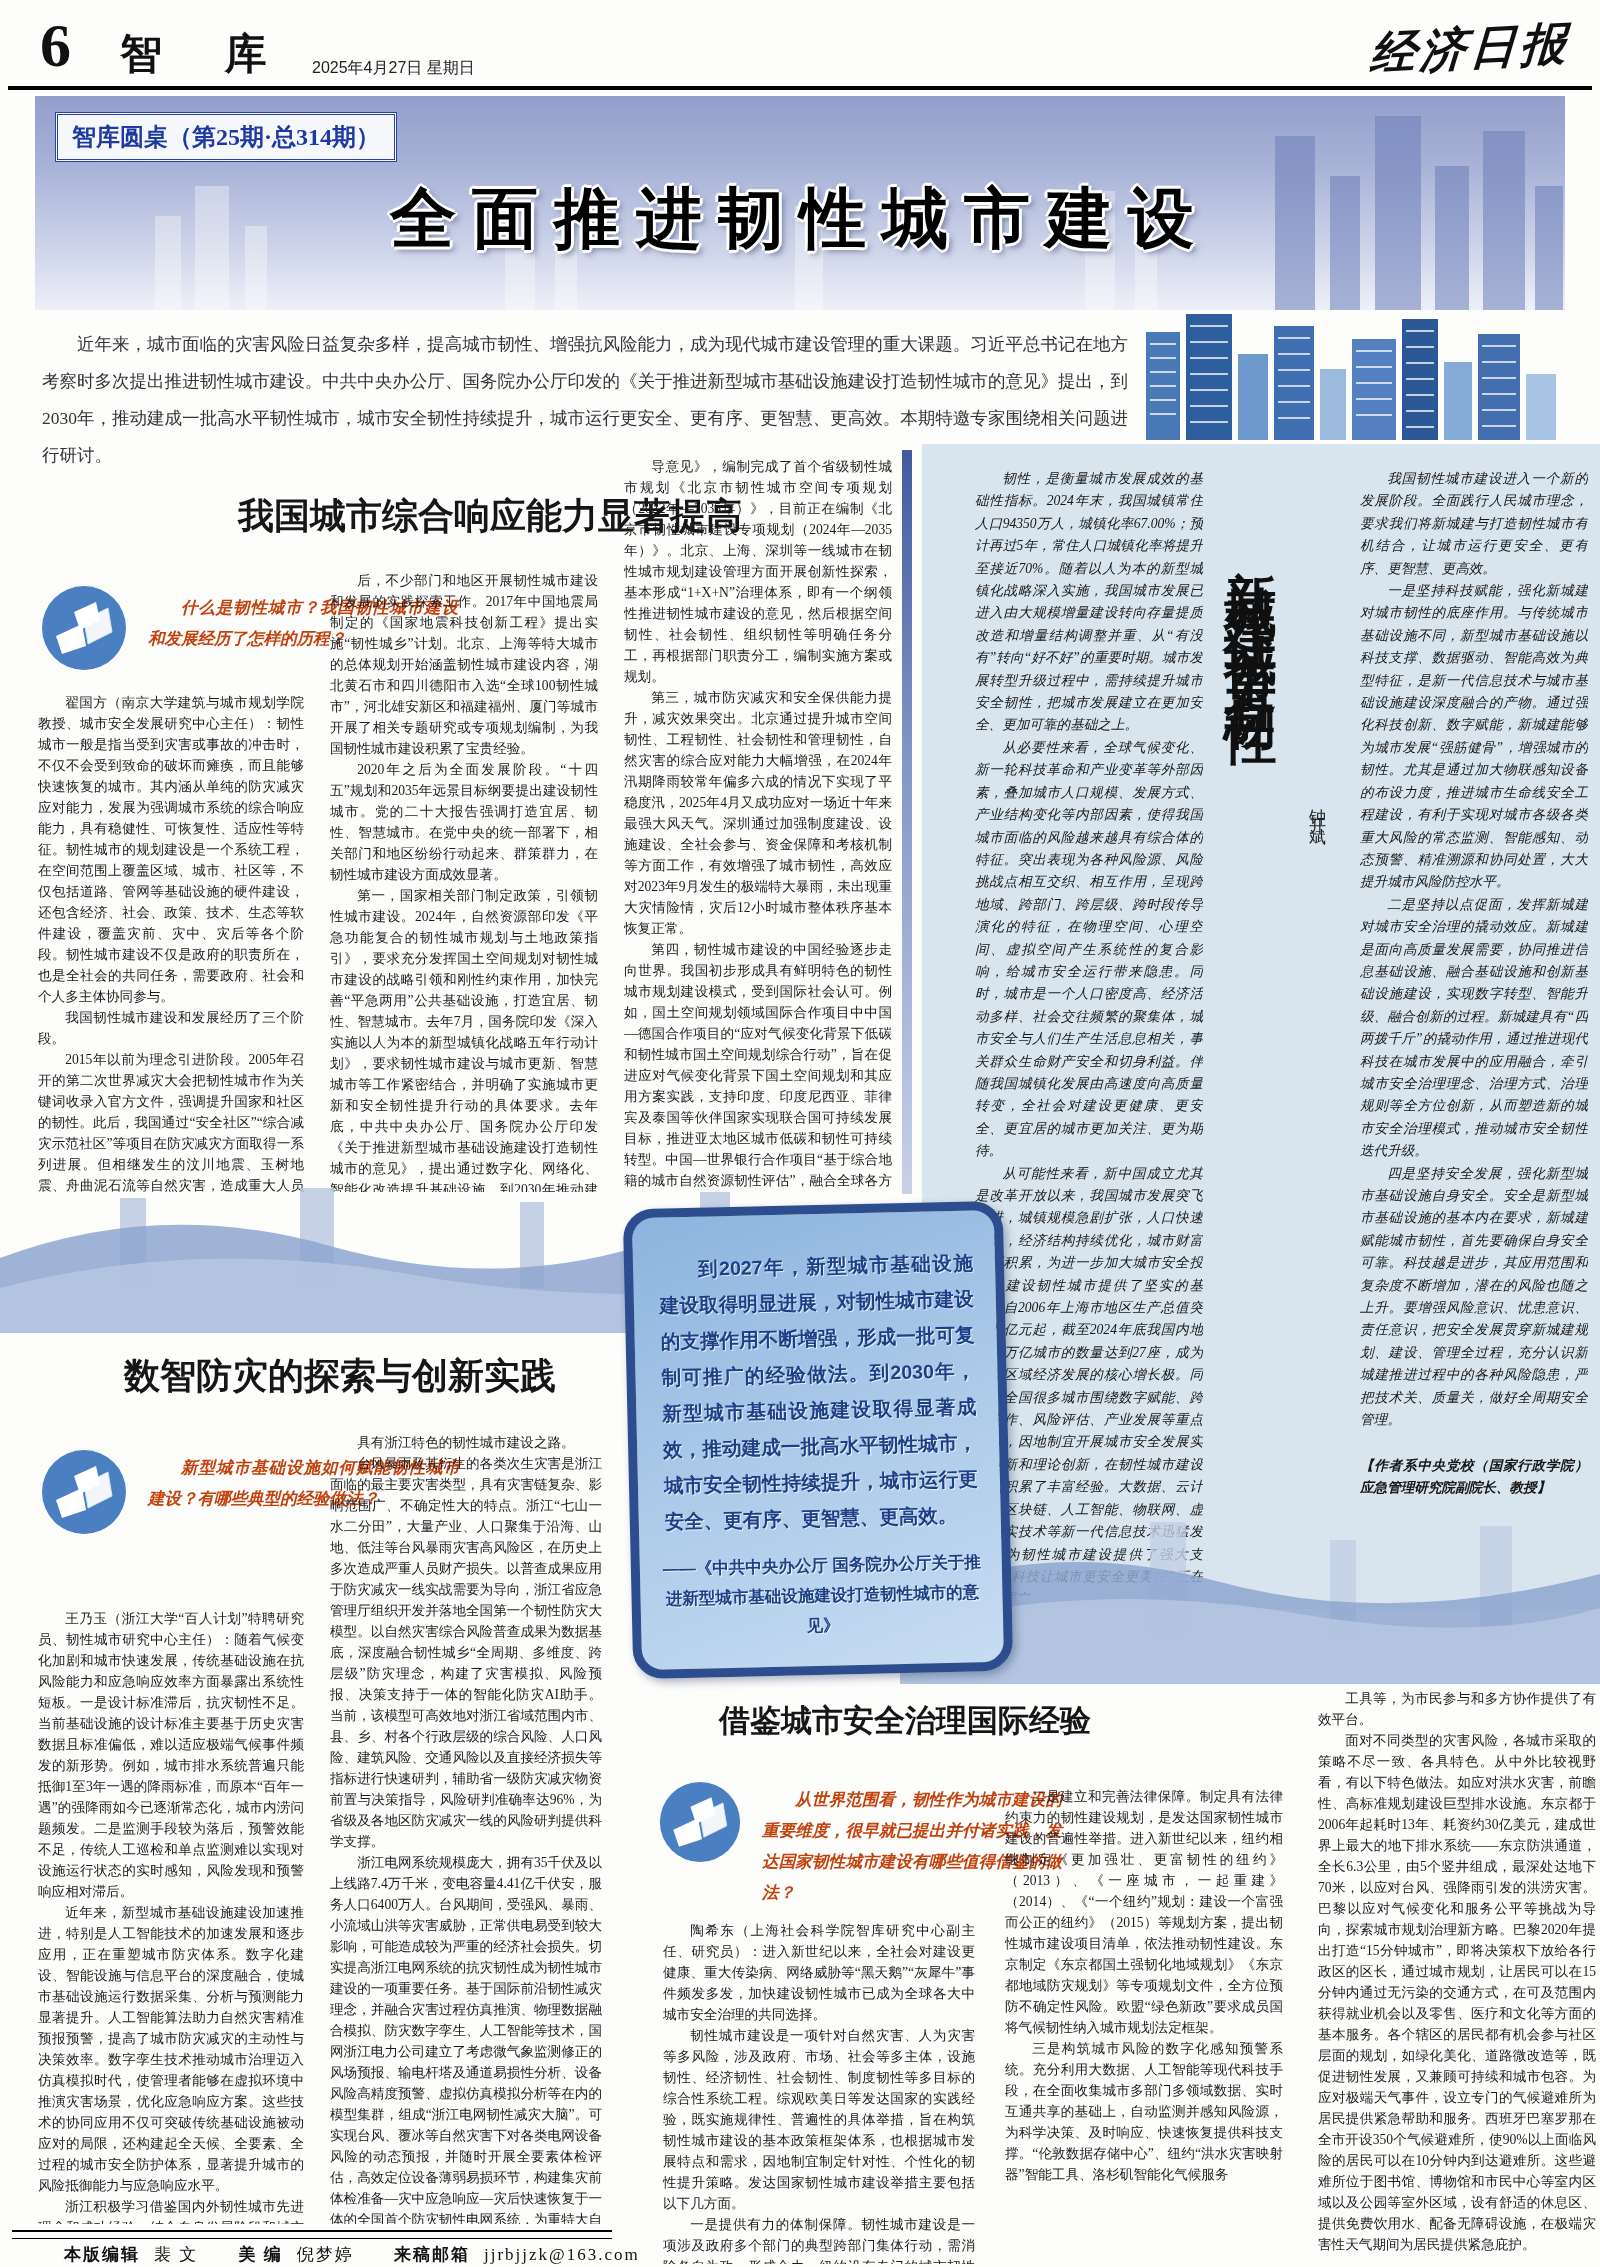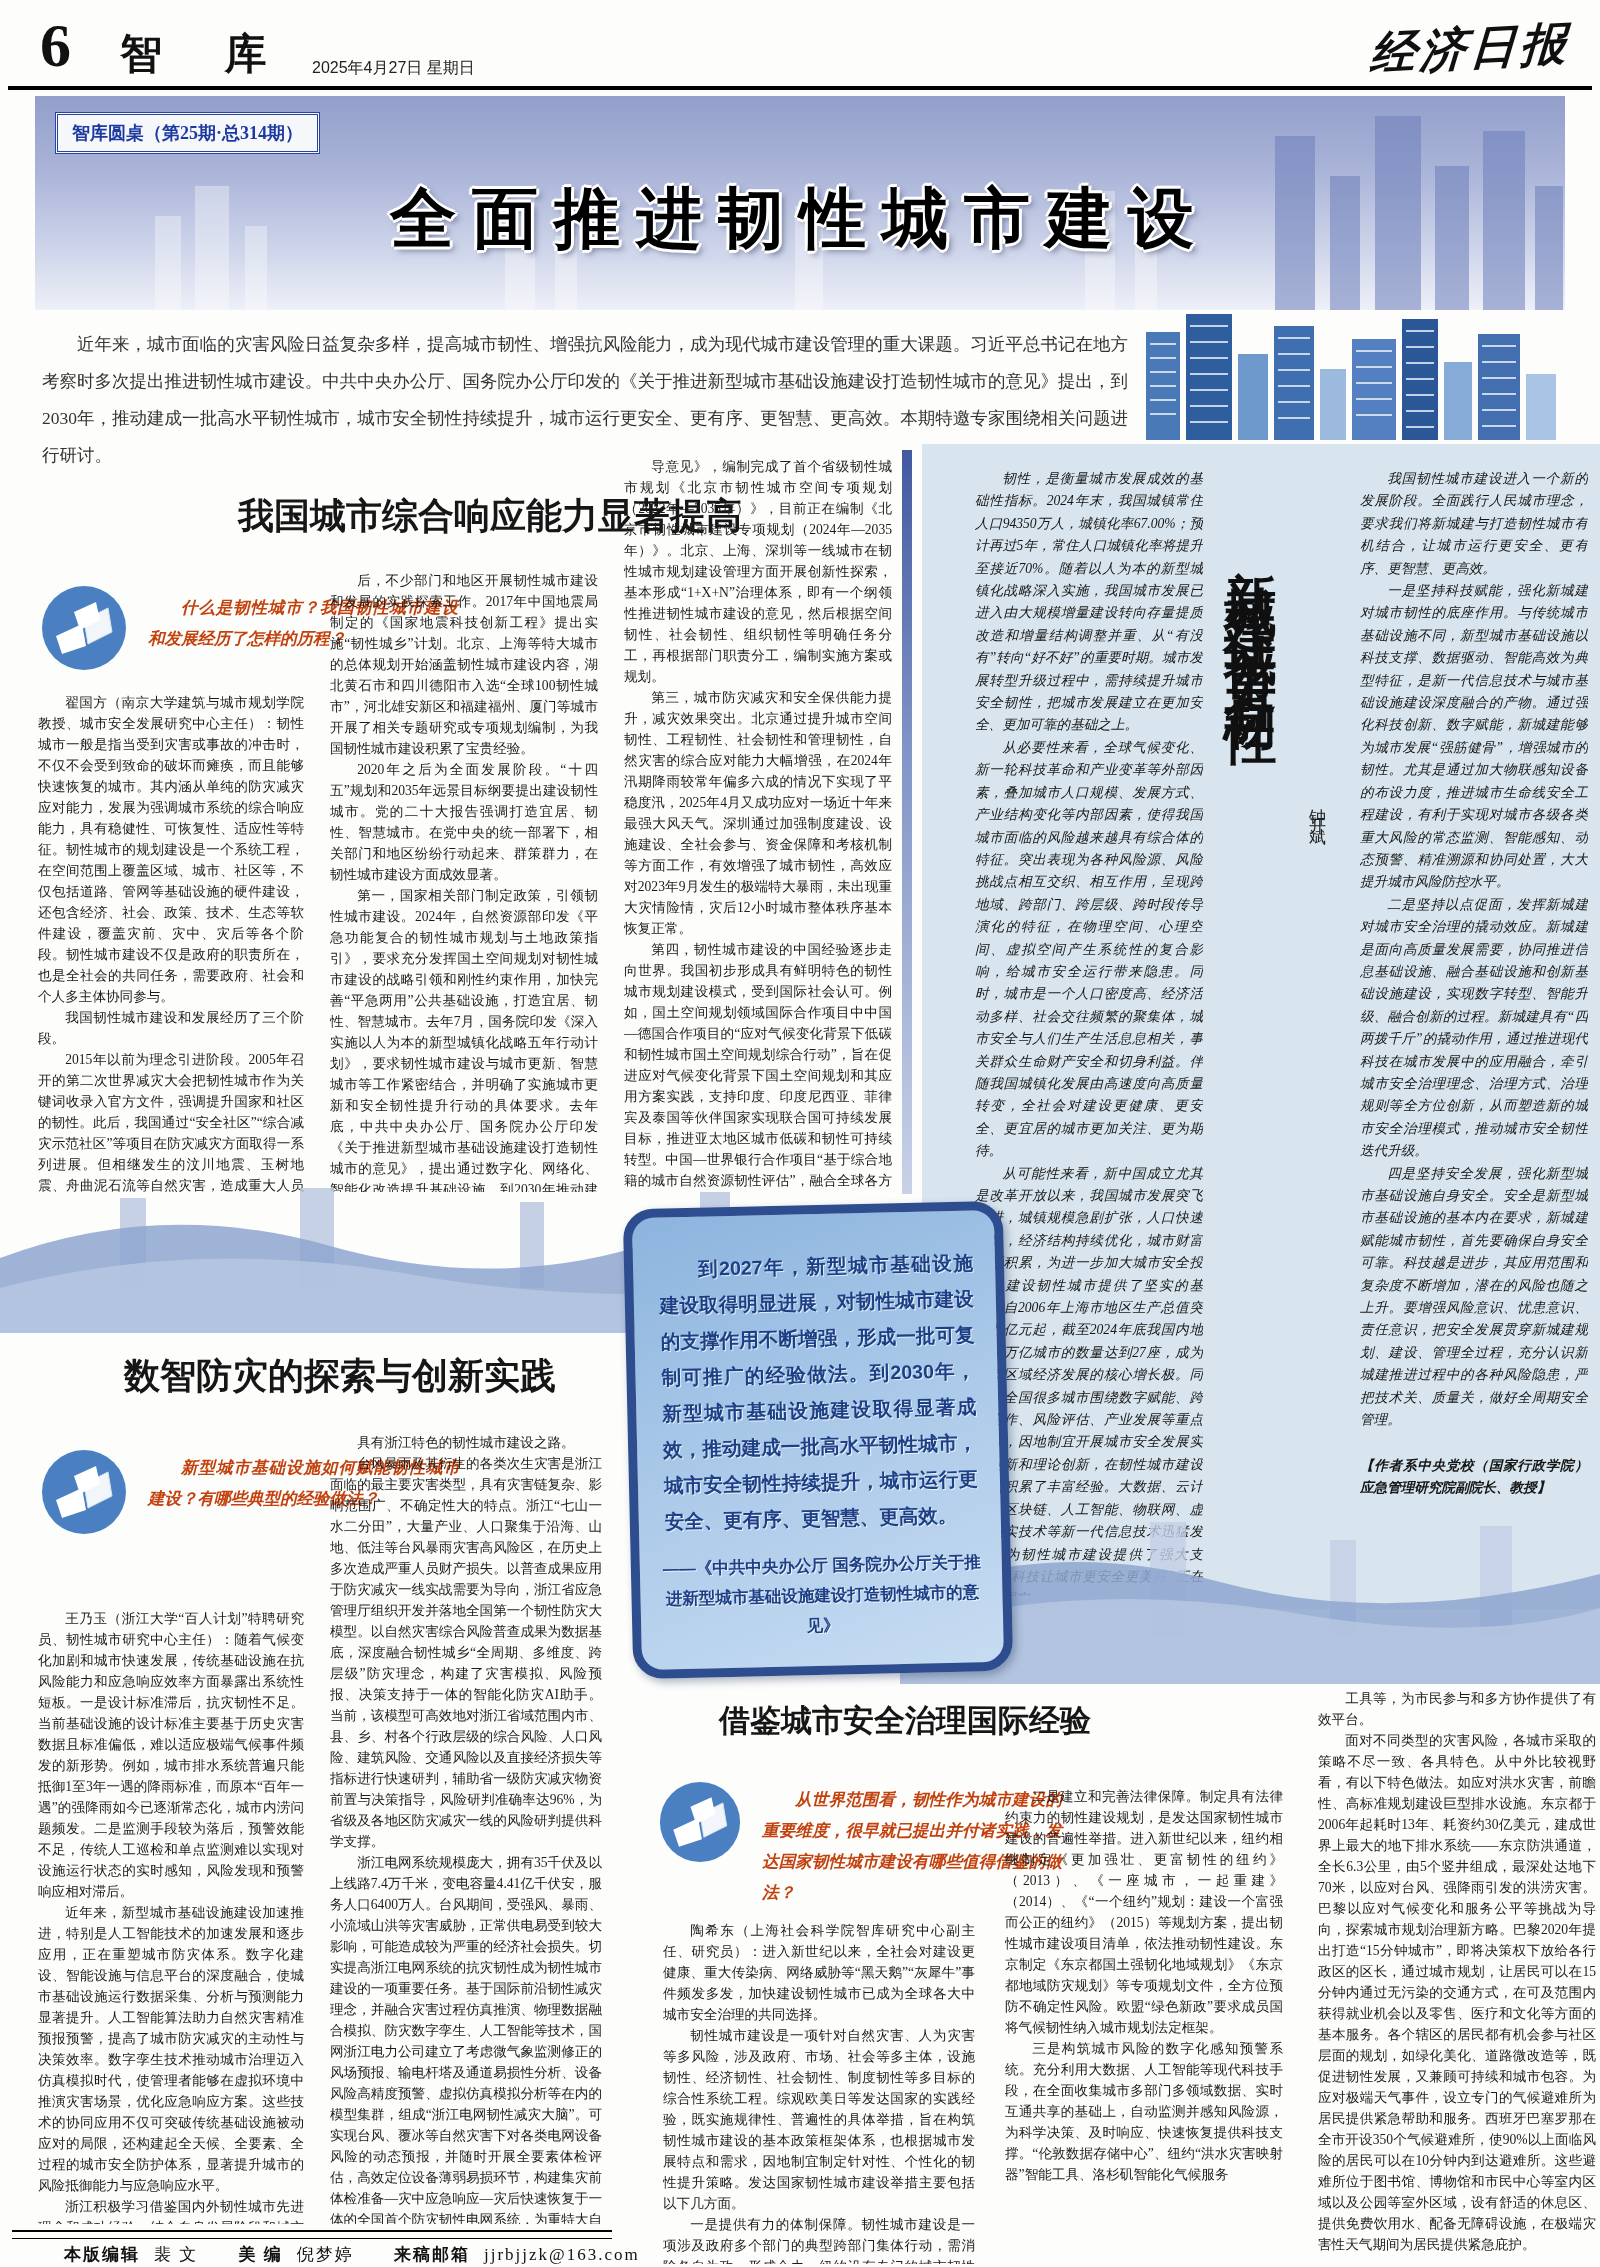--- a/index.html
+++ b/index.html
@@ -6,21 +6,21 @@
   body{width:1600px;height:2267px;position:relative;background:#fdfdfc;font-family:"Liberation Sans",sans-serif;color:#111;overflow:hidden;}
   .abs{position:absolute;}
   
   .pagenum{font-family:"Liberation Serif",serif;font-weight:bold;font-size:62px;line-height:62px;}
   .section-name{font-family:"Liberation Serif",serif;font-weight:bold;font-size:42px;letter-spacing:26px;}
   .date-line{font-size:16px;color:#222;}
   .masthead{font-family:"Liberation Serif",serif;font-style:italic;font-weight:bold;font-size:46px;transform:rotate(-3deg) skewX(-6deg);letter-spacing:4px;color:#101010;}
   .toprule{left:8px;width:1584px;top:86px;height:4px;background:#000;}
   
   .banner{left:35px;top:96px;width:1530px;height:214px;background:linear-gradient(180deg,#939ecb 0%,#aab4d8 35%,#ccd3e9 70%,#eef0f8 100%);overflow:hidden;}
-  .badge{position:absolute;left:20px;top:16px;padding:6px 14px;background:#f6f7fb;border:3px double #27449f;color:#1d3aa0;font-weight:bold;font-size:18px;font-family:"Liberation Serif",serif;}
+  .badge{position:absolute;left:20px;top:16px;padding:6px 14px;background:#f6f7fb;border:3px double #27449f;color:#1d3aa0;font-weight:bold;font-size:24px;font-family:"Liberation Serif",serif;}
   .banner-title{position:absolute;left:0;right:0;top:78px;text-align:center;font-size:66px;font-weight:900;letter-spacing:16px;color:#000;
     text-shadow:-3px 0 0 #fff,3px 0 0 #fff,0 -3px 0 #fff,0 3px 0 #fff,-2px -2px 0 #fff,2px 2px 0 #fff,4px 4px 6px rgba(40,50,90,.55);}
   
   .intro{left:42px;top:326px;width:1086px;font-family:"Liberation Serif",serif;font-size:17.5px;line-height:37px;text-align:justify;color:#333;text-indent:2em;}
   
   .art-title{font-weight:900;color:#161616;font-family:"Liberation Sans",sans-serif;}
   .q-icon{width:88px;height:88px;}
   .question{font-family:"Liberation Serif",serif;font-style:italic;font-weight:bold;font-size:16.5px;line-height:31px;text-align:justify;text-indent:2em;color:#c2410c;}
   .col{overflow:hidden;text-align:justify;font-family:"Liberation Serif",serif;font-size:13.6px;line-height:21px;color:#1b1b1b;}
   .col p{margin:0;text-indent:2em;}

